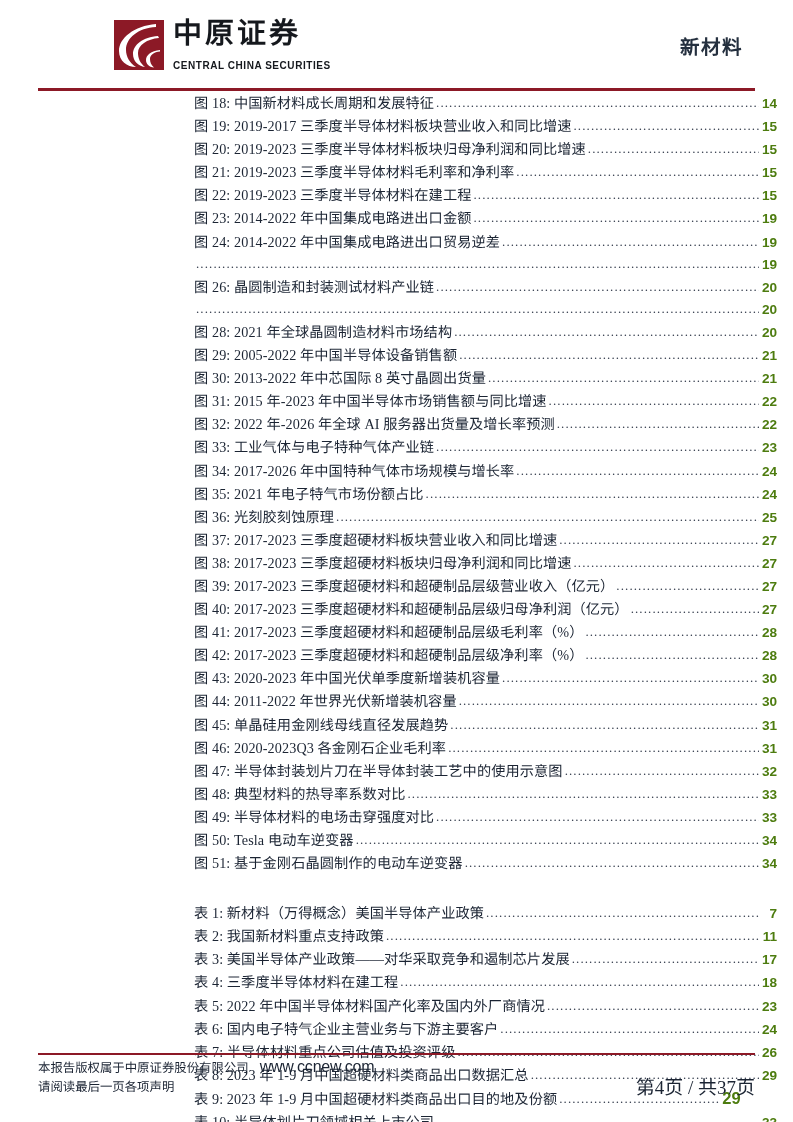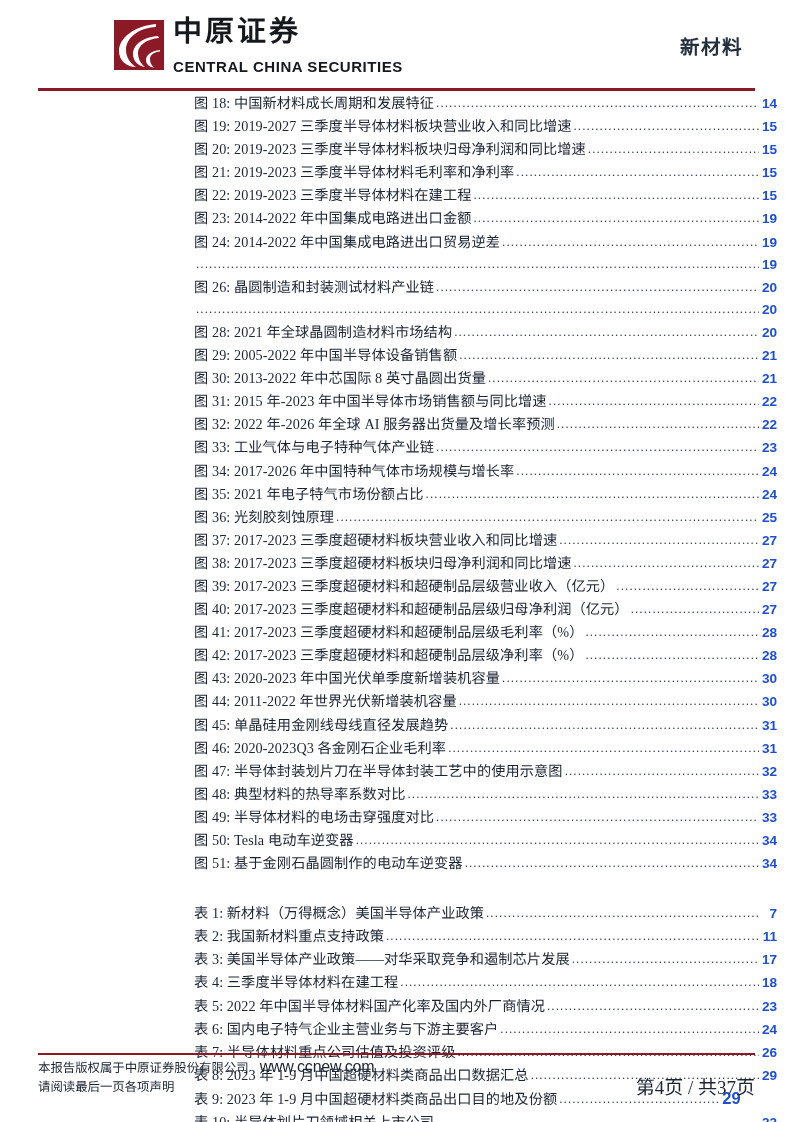--- a/index.html
+++ b/index.html
@@ -59,21 +59,21 @@
   .brand-cn {
     font-family: "Liberation Serif", "DejaVu Serif", serif;
     font-size: 29px;
     font-weight: 700;
     letter-spacing: 3px;
     color: #15181d;
     white-space: nowrap;
   }
   .brand-en {
     font-family: "Liberation Sans", "DejaVu Sans", sans-serif;
-    font-size: 15px;
+    font-size: 10px;
     font-weight: 700;
     letter-spacing: 0.55px;
     color: #15181d;
     margin-top: 13px;
     white-space: nowrap;
   }
   .header-tag {
     font-family: "Liberation Serif", "DejaVu Serif", serif;
     font-size: 19.5px;
     font-weight: 700;
@@ -125,21 +125,21 @@
     letter-spacing: 1.1px;
     color: #3a4252;
     position: relative;
     top: -1px;
   }
   .toc-page {
     flex: 0 0 auto;
     font-family: "Liberation Sans", "DejaVu Sans", sans-serif;
     font-size: 13.6px;
     font-weight: 700;
-    color: #1d4ed8;
+    color: #4d7c0f;
     text-align: right;
     min-width: 17px;
   }
   
   .toc-line.short-leader .toc-leader {
     flex: 0 0 auto;
     width: 162px;
   }
   .toc-line.short-leader .toc-page {
     font-size: 16.5px;
@@ -210,21 +210,21 @@
   <div class="header-rule"></div>
 
   <div class="toc">
     <div class="toc-group">
         <div class="toc-line">
           <span class="toc-label">图 18: 中国新材料成长周期和发展特征</span>
           <span class="toc-leader">...........................................................................................................................................</span>
           <span class="toc-page">14</span>
         </div>
         <div class="toc-line">
-          <span class="toc-label">图 19: 2019-2027 三季度半导体材料板块营业收入和同比增速</span>
+          <span class="toc-label">图 19: 2019-2017 三季度半导体材料板块营业收入和同比增速</span>
           <span class="toc-leader">...........................................................................................................................................</span>
           <span class="toc-page">15</span>
         </div>
         <div class="toc-line">
           <span class="toc-label">图 20: 2019-2023 三季度半导体材料板块归母净利润和同比增速</span>
           <span class="toc-leader">...........................................................................................................................................</span>
           <span class="toc-page">15</span>
         </div>
         <div class="toc-line">
           <span class="toc-label">图 21: 2019-2023 三季度半导体材料毛利率和净利率</span>

